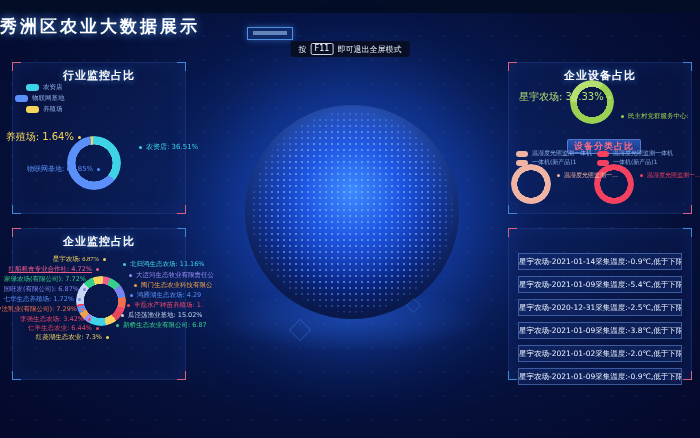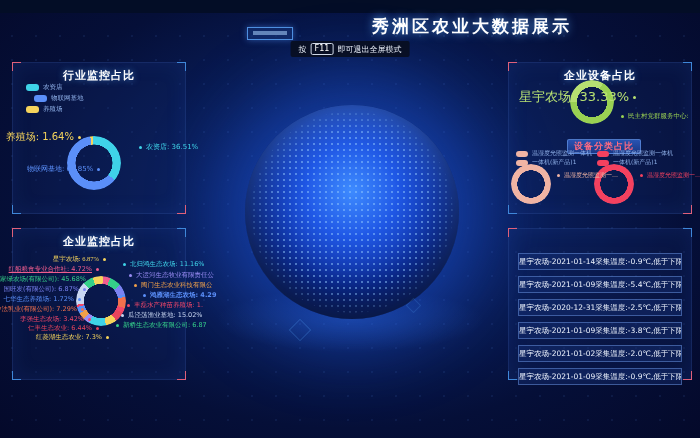--- a/index.html
+++ b/index.html
@@ -5,21 +5,21 @@
   html,body{margin:0;padding:0;background:#02071c;}
   .stage{position:relative;width:700px;height:438px;overflow:hidden;
     font-family:"DejaVu Sans","Liberation Sans",sans-serif;
     background:radial-gradient(ellipse at 50% 46%, #0d2a7a 0%, #091d58 38%, #050f38 68%, #04092a 100%);}
   .stage::before{content:"";position:absolute;inset:0;
     background-image:radial-gradient(rgba(90,140,230,.10) 1px, transparent 1.4px);
     background-size:24px 24px;pointer-events:none;}
   .topbar{position:absolute;left:0;top:0;width:700px;height:13px;background:#030d26;}
 
   
-  .page-title{position:absolute;left:0;top:15px;width:572px;text-align:right;color:#fff;
+  .page-title{position:absolute;left:0;top:15px;width:572px;text-align:left;color:#fff;
     font-size:17px;font-weight:bold;letter-spacing:3px;text-shadow:0 0 10px rgba(90,170,255,.9);}
   .logo{position:absolute;left:247px;top:27px;width:44px;height:11px;border:1px solid #4e8fe0;
     background:rgba(20,50,120,.65);box-shadow:0 0 6px rgba(80,150,255,.5);}
   .logo i{position:absolute;left:5px;top:3px;right:5px;height:4px;background:rgba(170,210,255,.55);}
   .hint{position:absolute;left:50%;top:41px;transform:translateX(-50%);
     background:rgba(8,14,30,.88);border-radius:2px;padding:2px 8px;color:#e8eef8;font-size:8px;
     display:flex;align-items:center;gap:4px;white-space:nowrap;}
   .hint .key{border:1px solid #cfd8e8;border-radius:2px;padding:0 3px;font-size:8px;line-height:10px;color:#fff;}
 
   
@@ -98,21 +98,21 @@
   <div class="panel" style="left:12px;top:62px;width:172px;height:150px;">
     <span class="c tl"></span>
       <span class="c tr"></span>
       <span class="c bl"></span>
       <span class="c br"></span>
     <div class="panel-title">行业监控占比</div>
     <div class="legend-row" style="left:13px;top:20px;">
       <span class="swatch" style="background: rgb(63, 211, 232);"></span>
       <span>农资店</span>
     </div>
-    <div class="legend-row" style="left:21px;top:31px;">
+    <div class="legend-row" style="left:2px;top:31px;">
       <span class="swatch" style="background: rgb(91, 143, 249);"></span>
       <span>物联网基地</span>
     </div>
     <div class="legend-row" style="left:13px;top:42px;">
       <span class="swatch" style="background: rgb(246, 212, 92);"></span>
       <span>养殖场</span>
     </div>
     <div class="donut" style="left: 54px; top: 73px; width: 54px; height: 54px; background: conic-gradient(from -8deg, rgb(246, 212, 92) 0%, rgb(246, 212, 92) 1.64%, rgb(63, 211, 232) 1.64%, rgb(63, 211, 232) 38.15%, rgb(91, 143, 249) 38.15%, rgb(91, 143, 249) 100%);"></div>
     <div class="lbl lbl-l" style="right: 104px; top: 62px; font-size: 10px; color: rgb(246, 212, 92); margin-top: 8px;">养殖场: 1.64%</div>
     <div class="lbl lbl-r" style="left: 126px; top: 80px; font-size: 7px; color: rgb(63, 211, 232);">农资店: 36.51%</div>
@@ -121,44 +121,44 @@
 
   <div class="panel" style="left:12px;top:228px;width:172px;height:150px;">
     <span class="c tl"></span>
       <span class="c tr"></span>
       <span class="c bl"></span>
       <span class="c br"></span>
     <div class="panel-title">企业监控占比</div>
     <div class="donut" style="left: 63px; top: 47px; width: 50px; height: 50px; background: conic-gradient(from -20deg, rgb(246, 212, 92) 0%, rgb(246, 212, 92) 6.87%, rgb(239, 93, 142) 6.87%, rgb(239, 93, 142) 11.59%, rgb(53, 208, 138) 11.59%, rgb(53, 208, 138) 19.31%, rgb(123, 131, 242) 19.31%, rgb(123, 131, 242) 26.18%, rgb(91, 143, 249) 26.18%, rgb(91, 143, 249) 27.9%, rgb(242, 112, 77) 27.9%, rgb(242, 112, 77) 35.19%, rgb(242, 71, 106) 35.19%, rgb(242, 71, 106) 38.61%, rgb(232, 68, 92) 38.61%, rgb(232, 68, 92) 45.05%, rgb(246, 212, 92) 45.05%, rgb(246, 212, 92) 52.36%, rgb(63, 211, 232) 52.36%, rgb(63, 211, 232) 63.52%, rgb(154, 141, 245) 63.52%, rgb(154, 141, 245) 67.92%, rgb(240, 160, 74) 67.92%, rgb(240, 160, 74) 72.32%, rgb(91, 143, 249) 72.32%, rgb(91, 143, 249) 76.61%, rgb(242, 71, 106) 76.61%, rgb(242, 71, 106) 78.11%, rgb(201, 215, 242) 78.11%, rgb(201, 215, 242) 93.13%, rgb(53, 208, 138) 93.13%, rgb(53, 208, 138) 100%);"></div>
     <div class="lbl lbl-l" style="right: 79px; top: 26px; color: rgb(246, 212, 92); font-family: Liberation Serif, serif;">星宇农场: 6.87%</div>
     <div class="lbl lbl-l" style="right: 86px; top: 36px; color: rgb(239, 93, 142); text-decoration: underline;">红船粮食专业合作社: 4.72%</div>
-    <div class="lbl lbl-l" style="right: 92px; top: 46px; color: rgb(53, 208, 138);">家绿农场(有限公司): 45.68%</div>
+    <div class="lbl lbl-l" style="right: 92px; top: 46px; color: rgb(53, 208, 138);">家绿农场(有限公司): 7.72%</div>
     <div class="lbl lbl-l" style="right: 99px; top: 56px; color: rgb(123, 131, 242);">国旺发(有限公司): 6.87%</div>
     <div class="lbl lbl-l" style="right: 104px; top: 66px; color: rgb(91, 143, 249);">七华生态养殖场: 1.72%</div>
     <div class="lbl lbl-l" style="right: 101px; top: 76px; color: rgb(242, 112, 77);">中法乳业(有限公司): 7.29%</div>
     <div class="lbl lbl-l" style="right: 94px; top: 86px; color: rgb(242, 71, 106);">李强生态农场: 3.42%</div>
     <div class="lbl lbl-l" style="right: 86px; top: 95px; color: rgb(232, 68, 92);">仁丰生态农业: 6.44%</div>
     <div class="lbl lbl-l" style="right: 76px; top: 104px; color: rgb(246, 212, 92);">红菱湖生态农业: 7.3%</div>
     <div class="lbl lbl-r" style="left: 110px; top: 31px; color: rgb(63, 211, 232);">北归鸿生态农场: 11.16%</div>
     <div class="lbl lbl-r" style="left: 116px; top: 42px; color: rgb(154, 141, 245);">大运河生态牧业有限责任公</div>
     <div class="lbl lbl-r" style="left: 121px; top: 52px; color: rgb(240, 160, 74);">陶门生态农业科技有限公</div>
-    <div class="lbl lbl-r" style="left: 130px; top: 62px; color: rgb(91, 143, 249); font-weight: bold;">鸿雁湖生态农场: 4.29</div>
+    <div class="lbl lbl-r" style="left: 117px; top: 62px; color: rgb(91, 143, 249);">鸿雁湖生态农场: 4.29</div>
     <div class="lbl lbl-r" style="left: 114px; top: 72px; color: rgb(242, 71, 106);">丰磊水产种苗养殖场: 1.</div>
     <div class="lbl lbl-r" style="left: 108px; top: 82px; color: rgb(201, 215, 242);">瓜泾荡渔业基地: 15.02%</div>
     <div class="lbl lbl-r" style="left: 103px; top: 92px; color: rgb(53, 208, 138);">新桥生态农业有限公司: 6.87</div>
   </div>
 
   <div class="panel" style="left:508px;top:62px;width:182px;height:150px;">
     <span class="c tl"></span>
       <span class="c tr"></span>
       <span class="c bl"></span>
       <span class="c br"></span>
     <div class="panel-title">企业设备占比</div>
     <div class="donut" style="left: 61px; top: 17px; width: 44px; height: 44px; background: conic-gradient(from -90deg, rgb(183, 224, 114) 0%, rgb(183, 224, 114) 33.33%, rgb(154, 209, 83) 33.33%, rgb(154, 209, 83) 100%);"></div>
-    <div class="lbl lbl-l" style="left: 10px; top: 30px; font-size: 13px; color: rgb(183, 224, 114);">星宇农场: 33.33%</div>
+    <div class="lbl lbl-l" style="left: 10px; top: 30px; font-size: 10px; color: rgb(183, 224, 114);">星宇农场: 33.33%</div>
     <div class="lbl lbl-r" style="left: 112px; top: 49px; color: rgb(154, 209, 83);">民主村党群服务中心:</div>
 
     <div class="pill">设备分类占比</div>
 
     <div class="legend-row" style="left:7px;top:86px;">
       <span class="swatch" style="width: 12px; height: 6px; background: rgb(240, 180, 164);"></span>
       <span style="font-size:6px;">温湿度光照监测一体机</span>
     </div>
     <div class="legend-row" style="left:7px;top:95px;">
       <span class="swatch" style="width: 12px; height: 6px; background: rgb(240, 180, 164);"></span>

